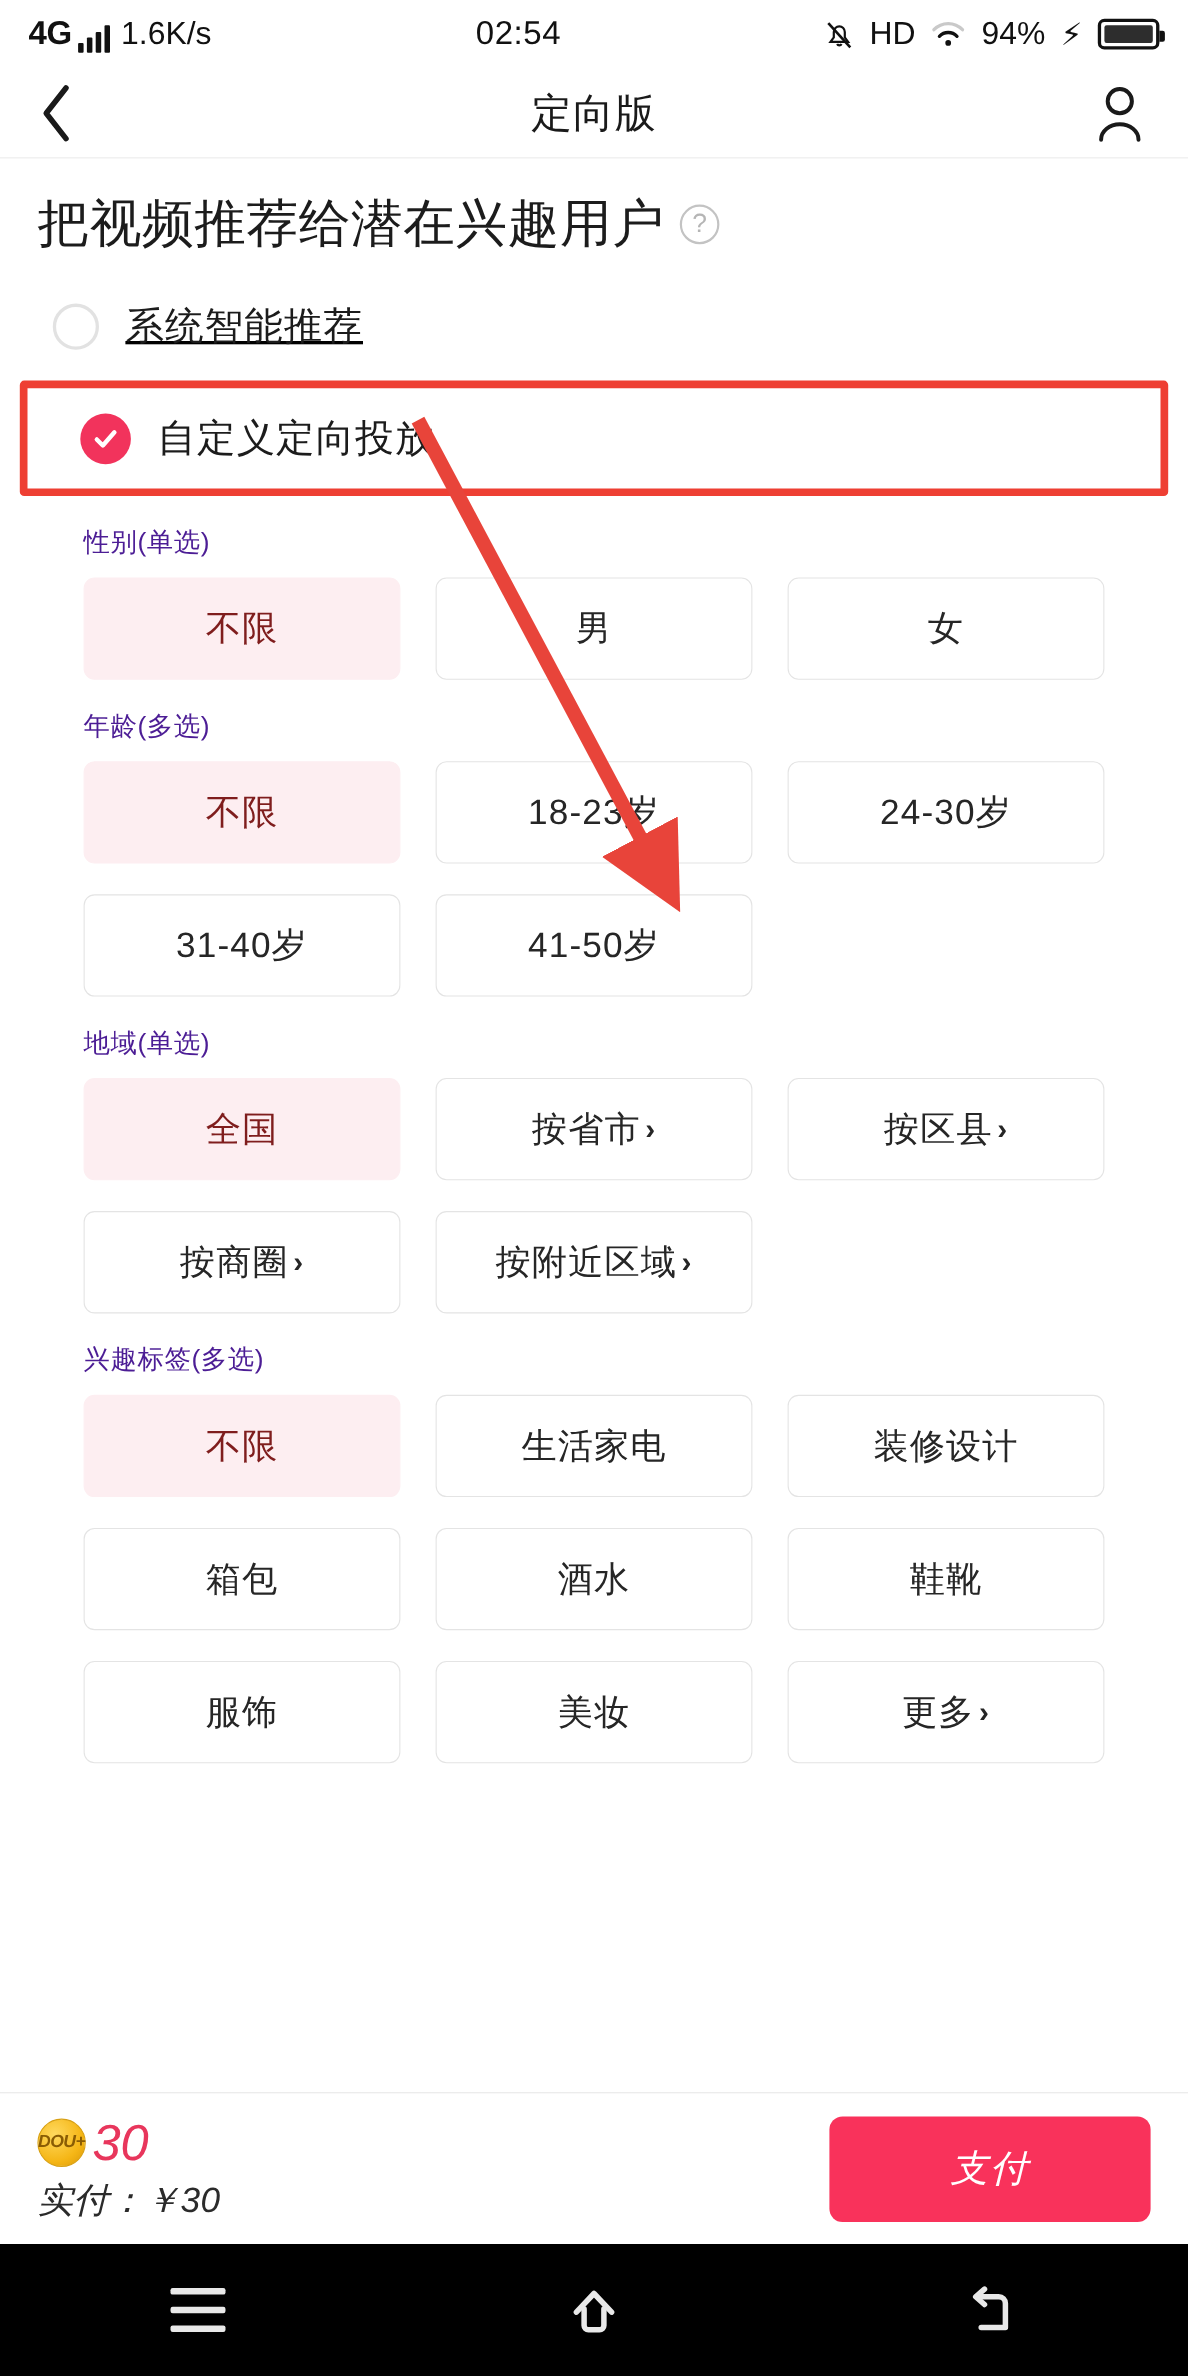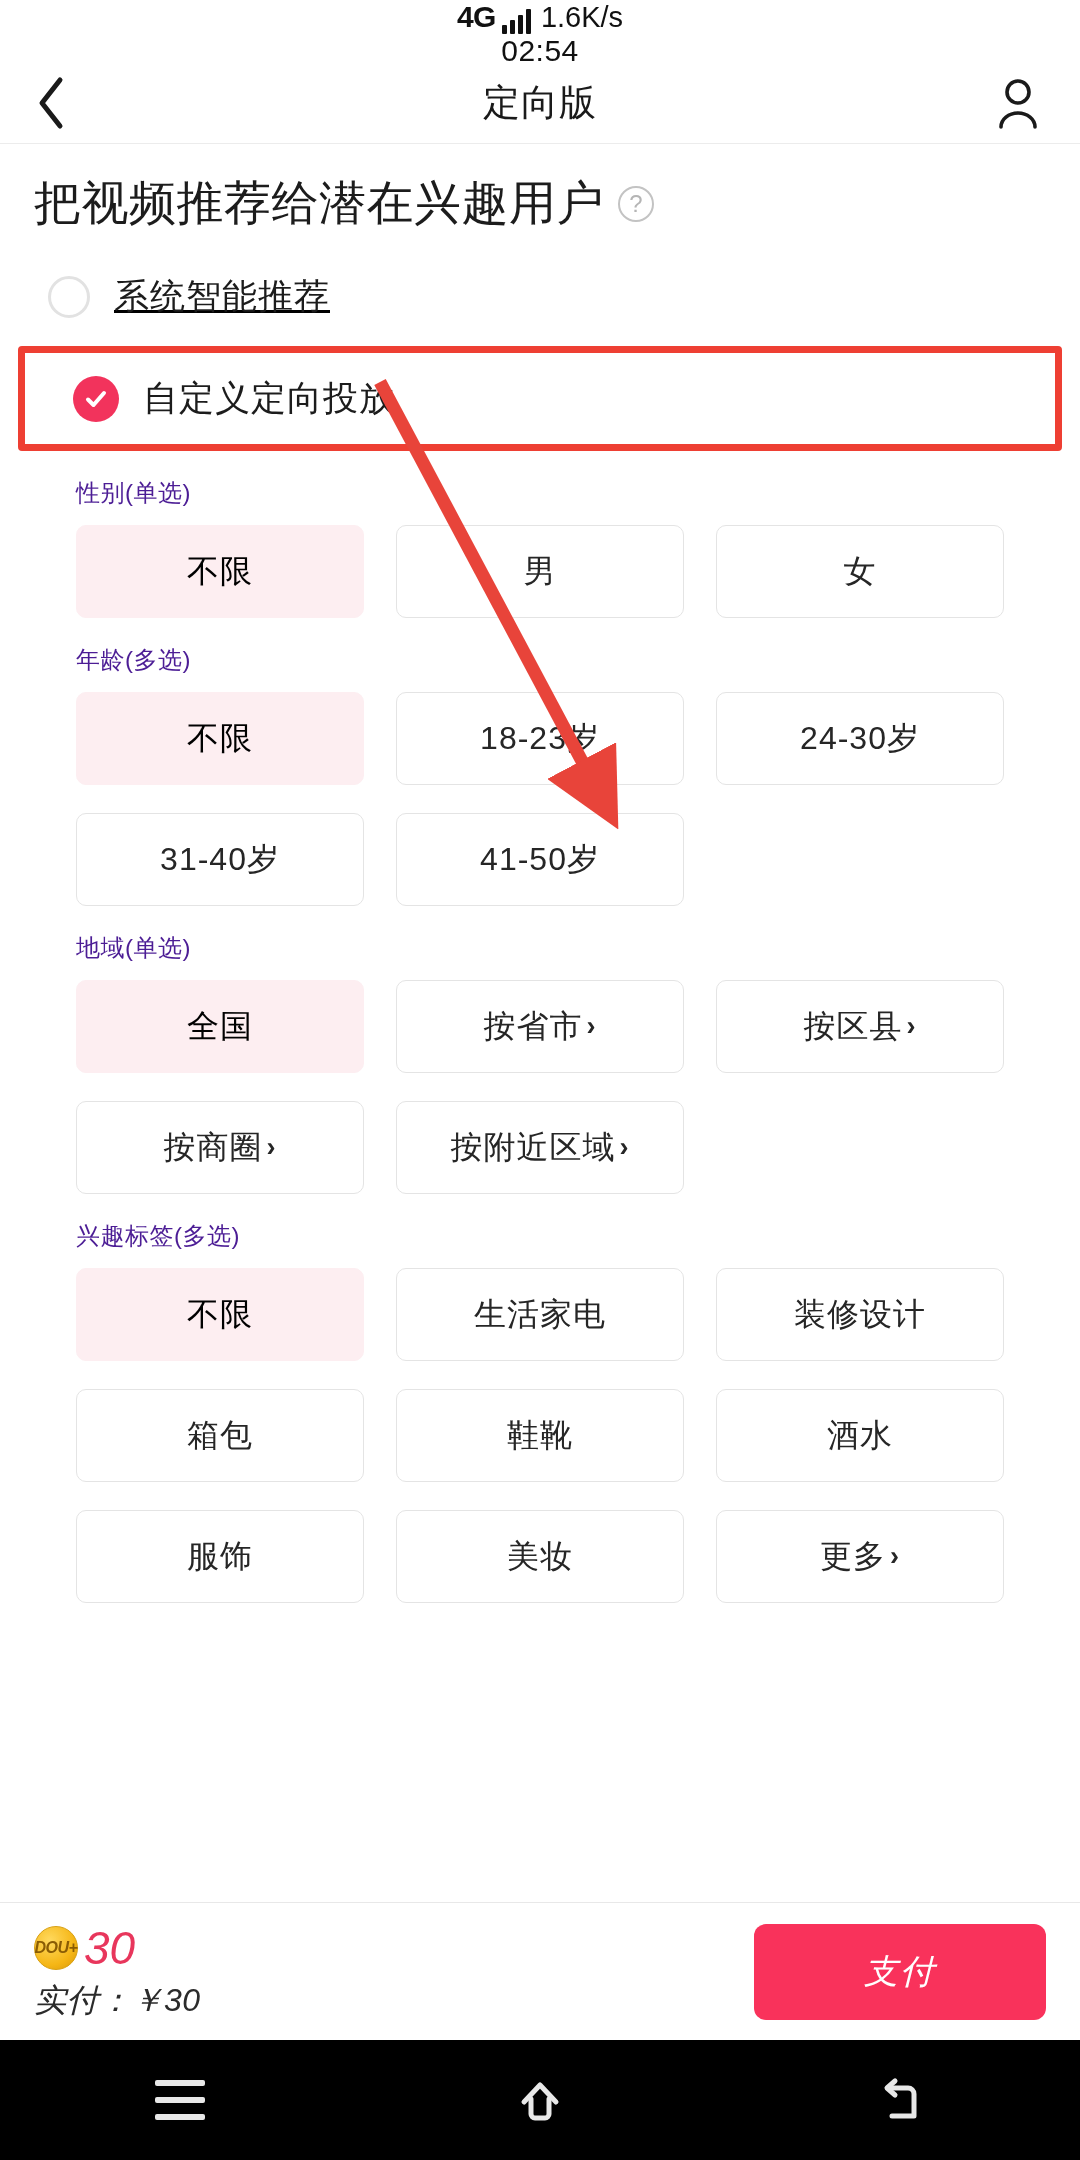--- a/index.html
+++ b/index.html
@@ -11,21 +11,20 @@
   }
   #app { position: relative; width: 1080px; height: 2160px; background: #fff; }
 
   
   .statusbar {
     height: 62px; width: 100%;
     display: flex; align-items: center;
     padding: 0 26px;
     color: #111; font-size: 30px;
     background: #fff;
-    flex-direction: column;
   }
   .sb-left { display: flex; align-items: flex-end; gap: 6px; }
   .sb-net { font-size: 30px; font-weight: 600; letter-spacing: -0.5px; }
   .bars { display: flex; align-items: flex-end; gap: 3px; height: 26px; }
   .bars i { width: 5px; background: #111; display: block; border-radius: 1px; }
   .bars i:nth-child(1) { height: 9px; }
   .bars i:nth-child(2) { height: 14px; }
   .bars i:nth-child(3) { height: 19px; }
   .bars i:nth-child(4) { height: 25px; }
   .sb-speed { font-size: 29px; margin-left: 4px; text-align: center; }
@@ -102,21 +101,21 @@
   }
   .chips { display: flex; flex-wrap: wrap; gap: 28px 32px; padding-left: 42px; }
   .chip {
     width: 288px; height: 93px;
     border: 1.5px solid #e4e4e4; border-radius: 10px;
     background: #fff; color: #262626;
     font-size: 32px; letter-spacing: 1px;
     display: flex; align-items: center; justify-content: center;
   }
   .chip.active {
-    background: #fdeef1; border-color: #fdeef1; color: #000000;
+    background: #fdeef1; border-color: #fdeef1; color: #7f1d1d;
   }
   .chip .caret { font-size: 27px; margin-left: 4px; font-weight: 700; }
 
   
   .arrow-layer { position: absolute; left: 0; top: 0; width: 1080px; height: 2160px; pointer-events: none; }
 
   
   .bottombar {
     position: absolute; left: 0; bottom: 120px;
     width: 1080px; height: 138px;
@@ -301,24 +300,24 @@
         <div class="chip">
             <span>生活家电</span>
           </div>
         <div class="chip">
             <span>装修设计</span>
           </div>
         <div class="chip">
             <span>箱包</span>
           </div>
         <div class="chip">
+            <span>酒水</span>
+          </div>
+        <div class="chip">
             <span>鞋靴</span>
-          </div>
-        <div class="chip">
-            <span>酒水</span>
           </div>
         <div class="chip">
             <span>服饰</span>
           </div>
         <div class="chip">
             <span>美妆</span>
           </div>
         <div class="chip">
             <span>更多</span>
             <span class="caret">›</span>

